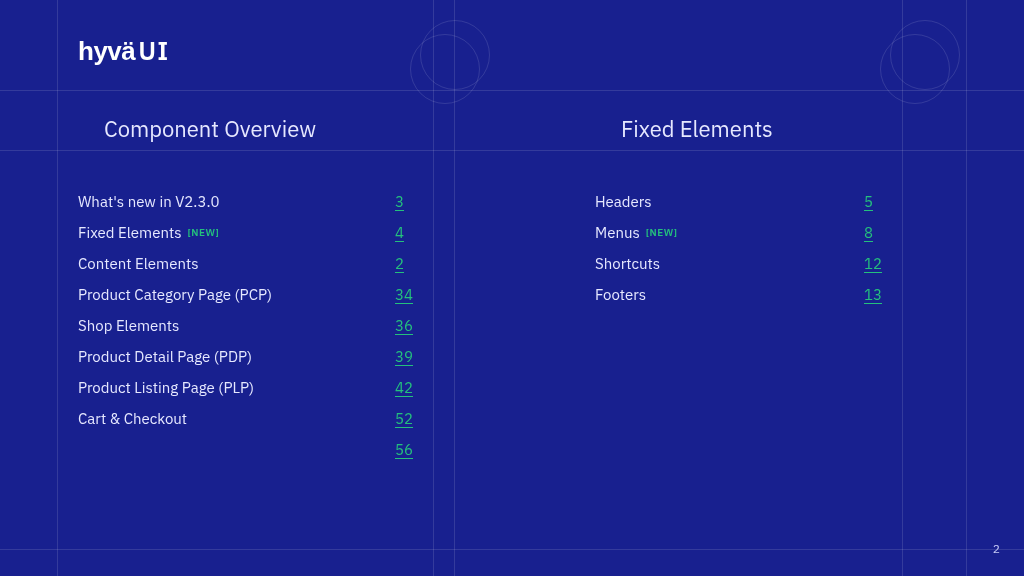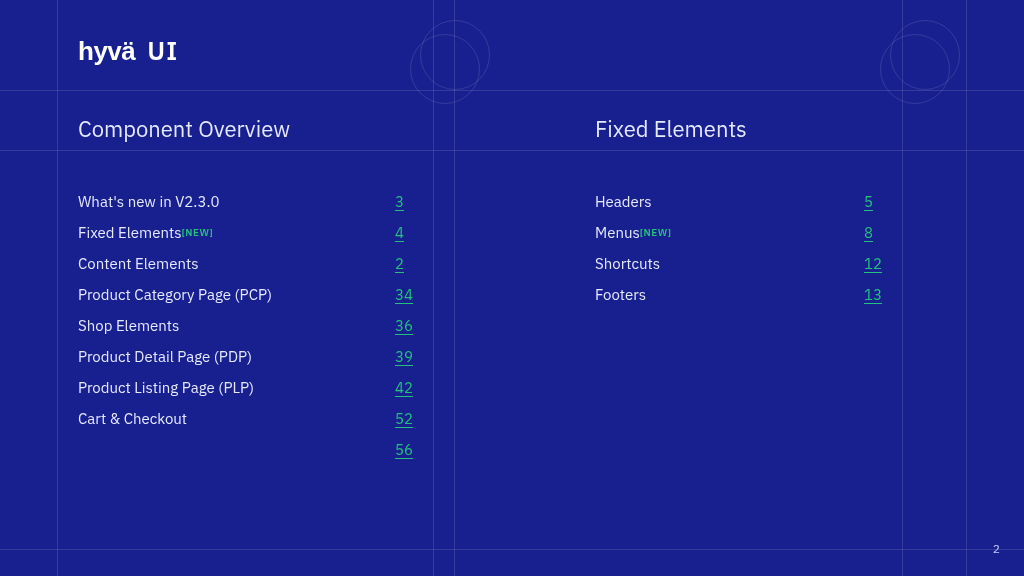--- a/index.html
+++ b/index.html
@@ -39,27 +39,28 @@
       position: absolute;
       top: 33px;
       left: 78px;
       display: flex;
       align-items: baseline;
       font-weight: 700;
       font-size: 26px;
       letter-spacing: -0.5px;
     }
     .logo-hyva { color: #fff; font-family: Liberation Sans, sans-serif; }
-    .logo-ui { color: #fff; margin-left: 12px; letter-spacing: 1px; font-weight: 600; }
+    .logo-ui { color: #fff; margin-left: 3px; letter-spacing: 1px; font-weight: 600; }
 
     .section-title {
       position: absolute;
       font-size: 22px;
       font-weight: 400;
       color: #e6e8ff;
+      margin-left: 26px;
     }
     .title-left { top: 114px; left: 78px; }
     .title-right { top: 114px; left: 595px; }
 
     .toc-col {
       position: absolute;
       top: 186px;
     }
     .col-left-labels { left: 78px; width: 300px; }
     .col-left-nums { left: 395px; width: 40px; }
@@ -74,20 +75,21 @@
       white-space: nowrap;
     }
 
     .toc-label { color: #e6e8ff; }
 
     .badge-new {
       font-size: 10px;
       font-weight: 600;
       letter-spacing: 0.5px;
       color: #24c07d;
+      margin-left: 6px;
     }
 
     .toc-num {
       color: #24c07d;
       text-decoration: underline;
       text-underline-offset: 3px;
       cursor: pointer;
     }
 
     .page-num {

